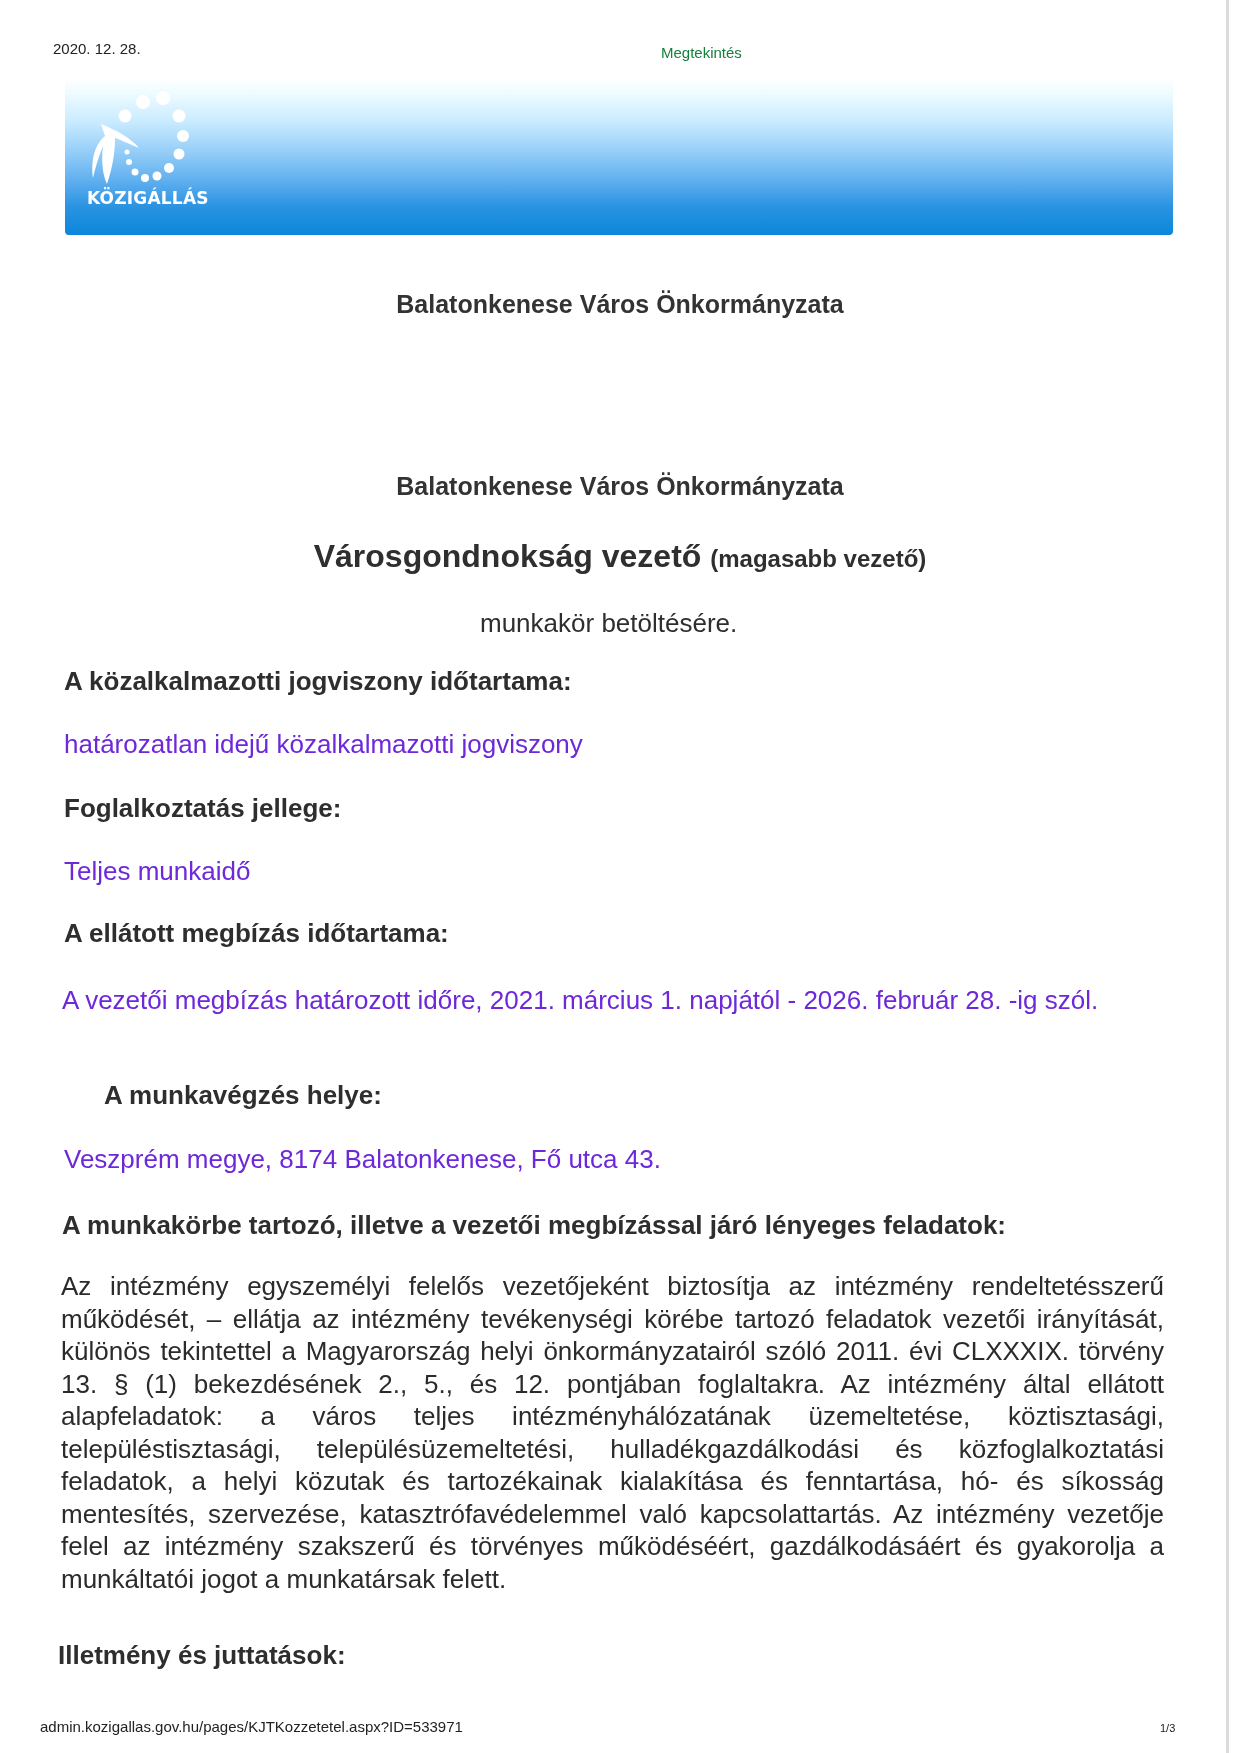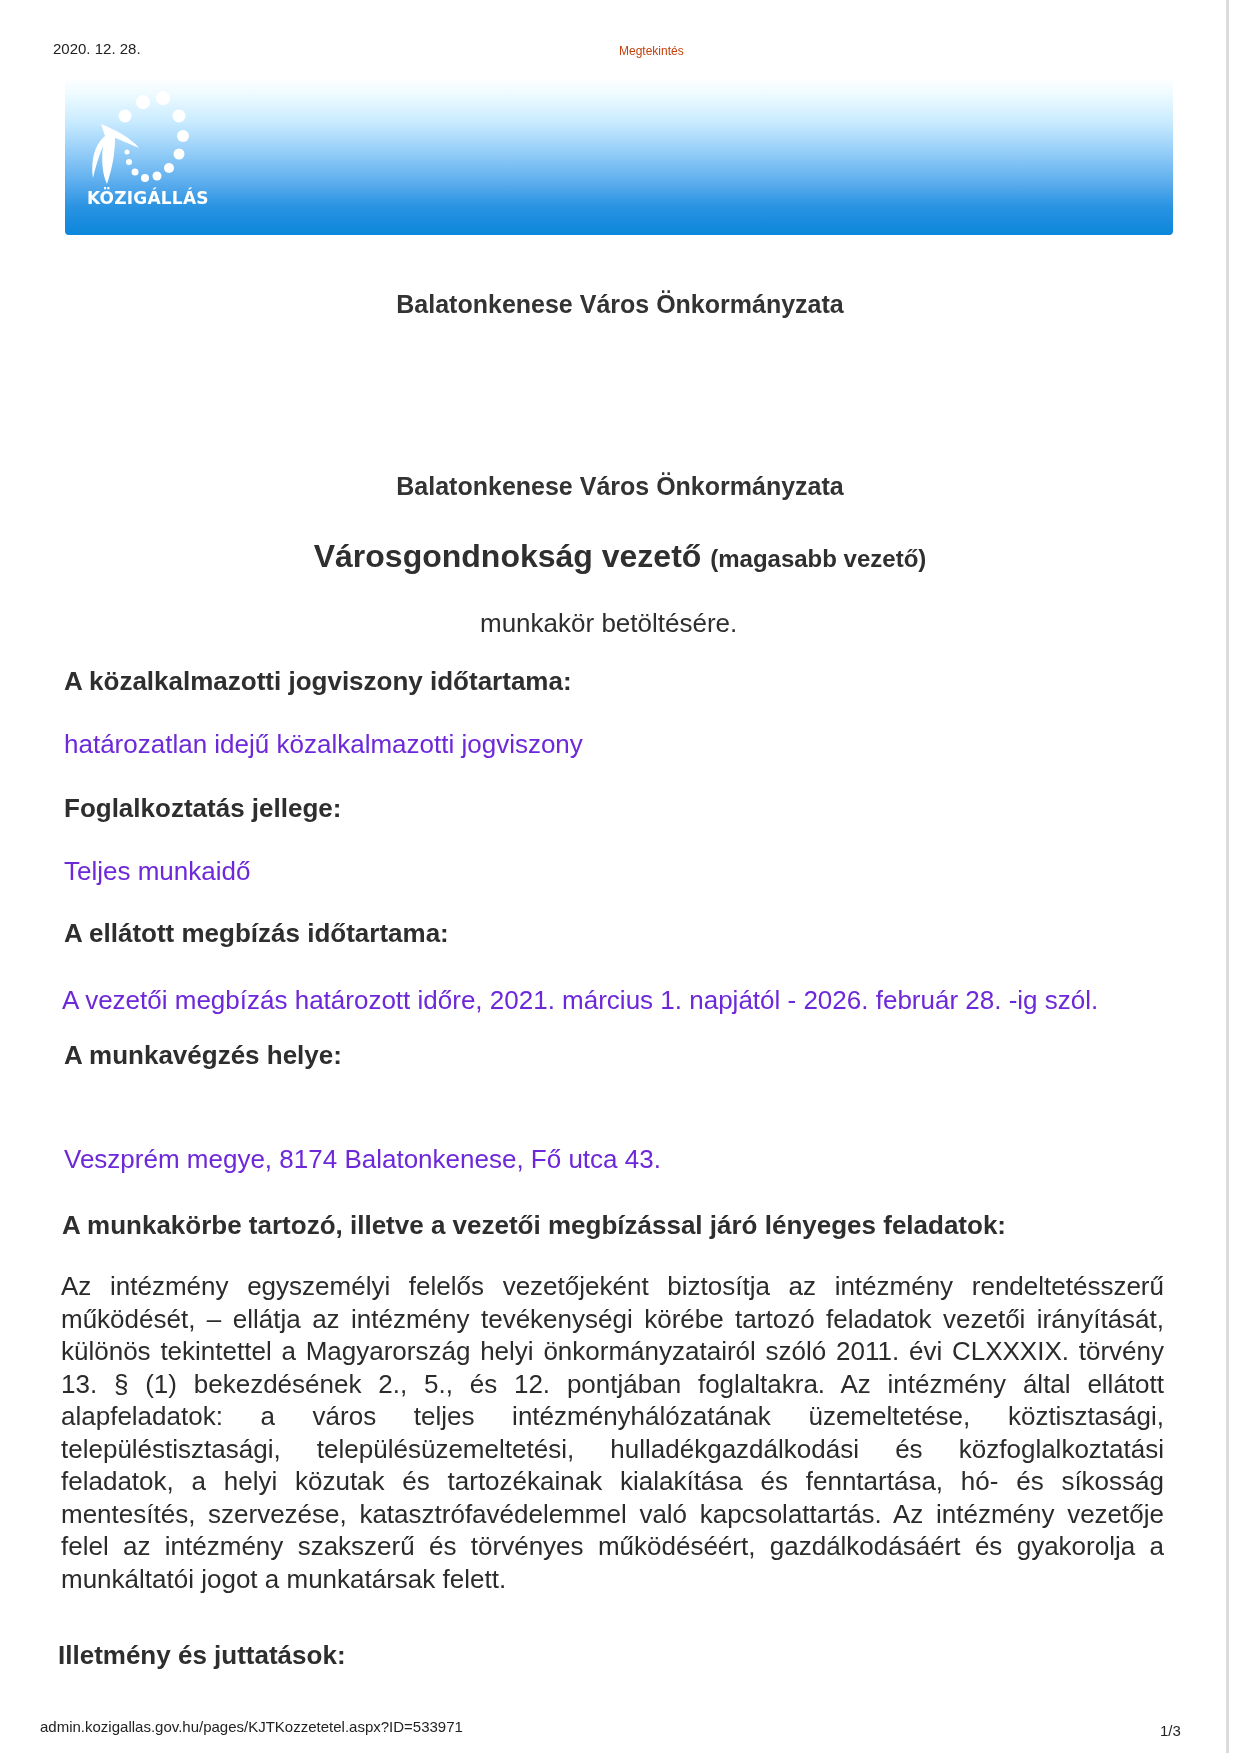--- a/index.html
+++ b/index.html
@@ -6,21 +6,21 @@
     body {
       width: 1240px; height: 1753px; position: relative; overflow: hidden;
       background: #ffffff; color: #2b2b2b;
       font-family: "Liberation Sans", "DejaVu Sans", sans-serif;
     }
     .right-edge {
       position: absolute; left: 1226px; top: 0; width: 3px; height: 1753px;
       background: #dcdcdc;
     }
     .hdr-date { position: absolute; left: 53px; top: 40px; font-size: 15px; color: #222; }
-    .hdr-title { position: absolute; left: 619px; top: 44px; font-size: 12px; color: #c2410c; }
+    .hdr-title { position: absolute; left: 661px; top: 44px; font-size: 15px; color: #15803d; }
 
     .banner {
       position: absolute; left: 65px; top: 78px; width: 1108px; height: 157px;
       border-radius: 0 0 4px 4px;
       background: linear-gradient(to bottom, #ffffff 0%, #eefbff 10%, #c9ebff 28%, #92ccf7 48%, #5eaeee 66%, #2a93e2 82%, #0b86db 100%);
     }
     .logo { position: absolute; left: 16px; top: 8px; width: 120px; height: 140px; }
     .logo-text {
       position: absolute; left: 22px; top: 110px; color: #ffffff;
       font-family: "DejaVu Sans", sans-serif; font-size: 17px; font-weight: bold; letter-spacing: 0.2px;
@@ -35,21 +35,21 @@
     .munkakor { top: 608px; font-size: 26px; color: #2e2e2e; left: 480px; width: auto; text-align: left; }
 
     .sec { position: absolute; left: 64px; width: 1110px; }
     .sh { font-size: 26px; font-weight: bold; color: #2e2e2e; }
     .sv { font-size: 26px; color: #6d28d9; line-height: 31px; }
     .para {
       position: absolute; left: 61px; width: 1103px;
       font-size: 26px; line-height: 32.5px; color: #2b2b2b; text-align: justify;
     }
     .footer-url { position: absolute; left: 40px; top: 1718px; font-size: 15px; color: #222; }
-    .footer-page { position: absolute; left: 1160px; top: 1722px; font-size: 15px; color: #222; }
+    .footer-page { position: absolute; left: 1160px; top: 1722px; font-size: 11px; color: #222; }
   </style>
 </head>
 <body>
 
 <div class="right-edge"></div>
 
 <div class="hdr-date">2020. 12. 28.</div>
 <div class="hdr-title">Megtekintés</div>
 
 <div class="banner">
@@ -91,21 +91,21 @@
 
 <div class="sec sh" style="top:666px;">A közalkalmazotti jogviszony időtartama:</div>
 <div class="sec sv" style="top:729px;">határozatlan idejű közalkalmazotti jogviszony</div>
 
 <div class="sec sh" style="top:793px;">Foglalkoztatás jellege:</div>
 <div class="sec sv" style="top:856px;">Teljes munkaidő</div>
 
 <div class="sec sh" style="top:918px;">A ellátott megbízás időtartama:</div>
 <div class="sec sv" style="top:985px; width:1108px; left:62px;">A vezetői megbízás határozott időre, 2021. március 1. napjától - 2026. február 28. -ig szól.</div>
 
-<div class="sec sh" style="top:1040px;">A munkavégzés helye:</div>
+<div class="sec sh" style="top:1080px;margin-left:40px;">A munkavégzés helye:</div>
 <div class="sec sv" style="top:1144px;">Veszprém megye, 8174 Balatonkenese, Fő utca 43.</div>
 
 <div class="sec sh" style="top:1210px; left:62px;">A munkakörbe tartozó, illetve a vezetői megbízással járó lényeges feladatok:</div>
 <div class="para" style="top:1270px;">Az intézmény egyszemélyi felelős vezetőjeként biztosítja az intézmény rendeltetésszerű működését, – ellátja az intézmény tevékenységi körébe tartozó feladatok vezetői irányítását, különös tekintettel a Magyarország helyi önkormányzatairól szóló 2011. évi CLXXXIX. törvény 13. § (1) bekezdésének 2., 5., és 12. pontjában foglaltakra. Az intézmény által ellátott alapfeladatok: a város teljes intézményhálózatának üzemeltetése, köztisztasági, településtisztasági, településüzemeltetési, hulladékgazdálkodási és közfoglalkoztatási feladatok, a helyi közutak és tartozékainak kialakítása és fenntartása, hó- és síkosság mentesítés, szervezése, katasztrófavédelemmel való kapcsolattartás. Az intézmény vezetője felel az intézmény szakszerű és törvényes működéséért, gazdálkodásáért és gyakorolja a munkáltatói jogot a munkatársak felett.</div>
 
 <div class="sec sh" style="top:1640px; left:58px;">Illetmény és juttatások:</div>
 
 <div class="footer-url">admin.kozigallas.gov.hu/pages/KJTKozzetetel.aspx?ID=533971</div>
 <div class="footer-page">1/3</div>
 

